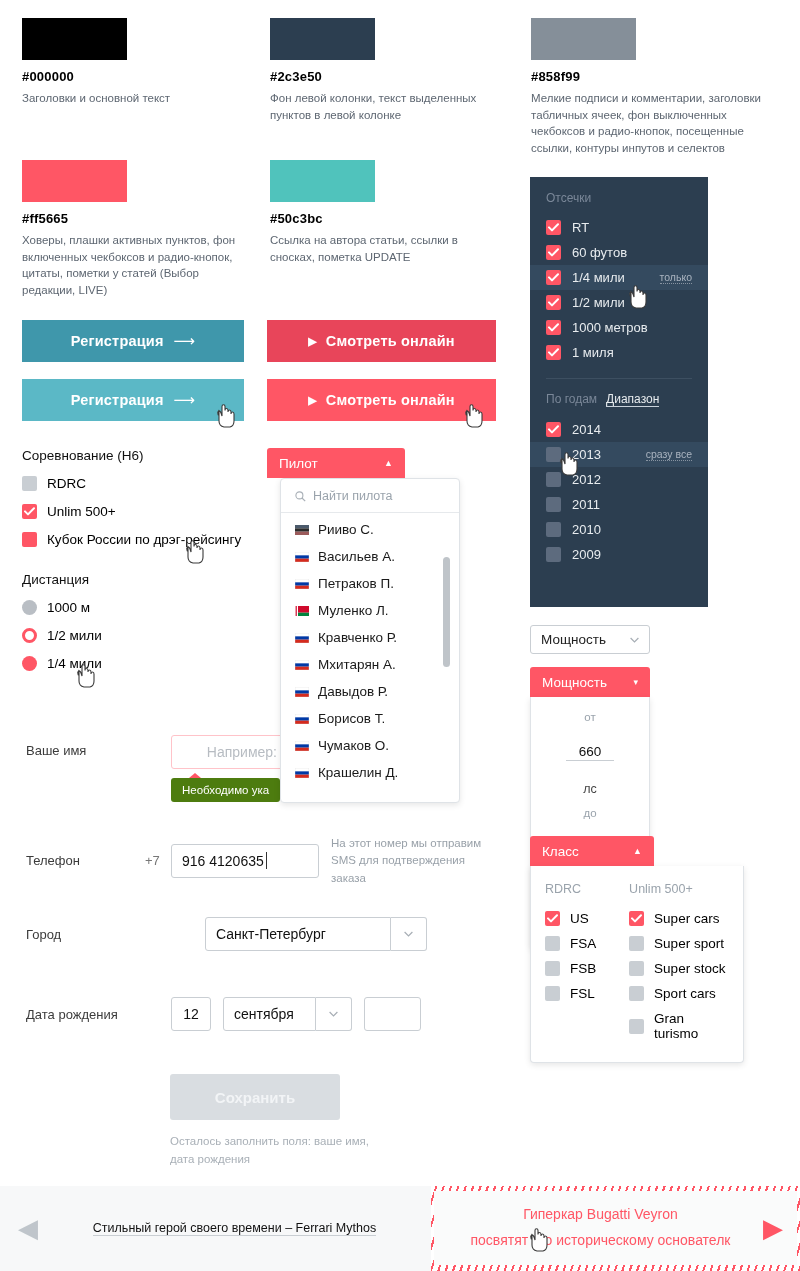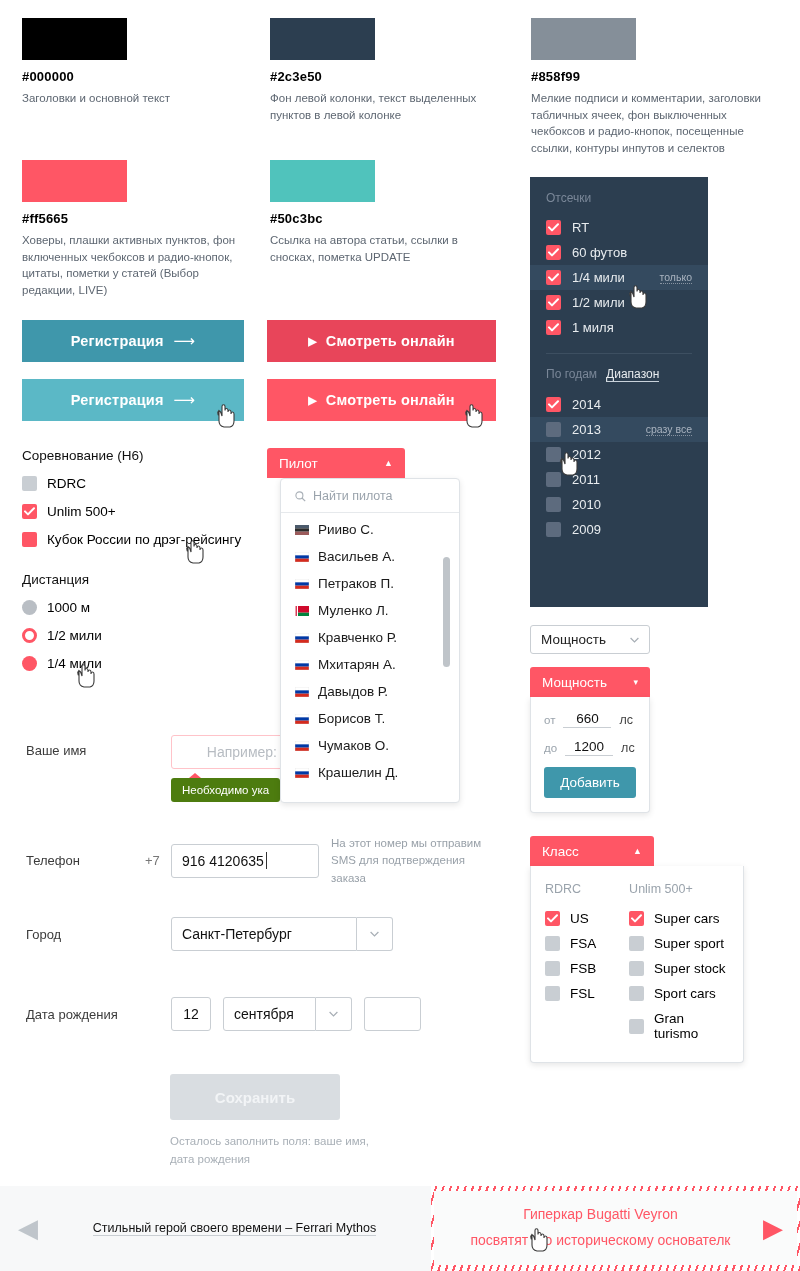--- a/index.html
+++ b/index.html
@@ -103,21 +103,21 @@
   .pilot-item {
     display:flex; align-items:center; gap:9px;
     font-size:13.5px; color:#1a1a1a; padding:6px 14px;
   }
   .flag { width:14px; height:10px; flex:none; display:block; border:0; }
 
   .pilot-scroll-track { position:absolute; right:9px; top:78px; width:7px; height:172px; }
   .pilot-scroll-thumb { width:7px; height:110px; background:#bfc4c9; border-radius:4px; }
 
   
-  .range-row { display:flex; align-items:center; gap:8px; font-size:13.5px; margin-bottom:11px; }
+  .range-row { display:flex; align-items:center; gap:21px; font-size:13.5px; margin-bottom:11px;flex-direction:column; }
   .range-row .lbl { color:#9aa3ac; font-size:11.5px; }
   .range-row .val {
     border-bottom:1px solid #c9ced3; min-width:48px; text-align:center;
     padding-bottom:1px; color:#111;
   }
   .range-row .unit { color:#444; font-size:12.5px; }
   .add-btn {
     background:#3f97ab; color:#fff; font-size:13.5px; text-align:center;
     padding:8px 0; border-radius:3px; cursor:pointer;
   }
@@ -268,20 +268,28 @@
         <span>1/4 мили</span>
         <span class="aux">только</span>
       </div>
       <div class="dark-row">
         <span class="cb on">
           <svg width="11" height="9" viewBox="0 0 11 9">
             <path d="M1 4.4 L4 7.4 L10 1.2" fill="none" stroke="#ffffff" stroke-width="2" stroke-linecap="round" stroke-linejoin="round"></path>
           </svg>
         </span>
         <span>1/2 мили</span>
+      </div>
+      <div class="dark-row">
+        <span class="cb on">
+          <svg width="11" height="9" viewBox="0 0 11 9">
+            <path d="M1 4.4 L4 7.4 L10 1.2" fill="none" stroke="#ffffff" stroke-width="2" stroke-linecap="round" stroke-linejoin="round"></path>
+          </svg>
+        </span>
+        <span>1000 метров</span>
       </div>
       <div class="dark-row">
         <span class="cb on">
           <svg width="11" height="9" viewBox="0 0 11 9">
             <path d="M1 4.4 L4 7.4 L10 1.2" fill="none" stroke="#ffffff" stroke-width="2" stroke-linecap="round" stroke-linejoin="round"></path>
           </svg>
         </span>
         <span>1 миля</span>
       </div>
     </div>
@@ -396,21 +404,21 @@
     <div style="width:26px; font-size:13px; color:#777;">+7</div>
     <div class="f-input" style="width:148px; position:relative;">
       <span>916 4120635</span>
       <span style="display:inline-block; width:1px; height:17px; background:#333; margin-left:2px;"></span>
     </div>
     <div class="hint" style="width:165px; margin-left:12px;">На этот номер мы отправим SMS для подтверждения заказа</div>
   </div>
 </div>
 
 <div style="position:absolute; left:26px; top:917px; width:420px;">
-  <div style="display:flex; align-items:center;">
+  <div style="display:flex; align-items:center;gap:34px;">
     <div class="f-label" style="width:145px;">Город</div>
     <div style="display:flex;">
       <div class="f-input" style="width:186px; border-radius:3px 0 0 3px;">
         <span>Санкт-Петербург</span>
       </div>
       <div class="caret-box">
         <svg width="9" height="6" viewBox="0 0 9 6">
             <path d="M0.6 1 L4.5 5 L8.4 1" fill="none" stroke="#a7aeb5" stroke-width="1.2"></path>
           </svg>
       </div>

